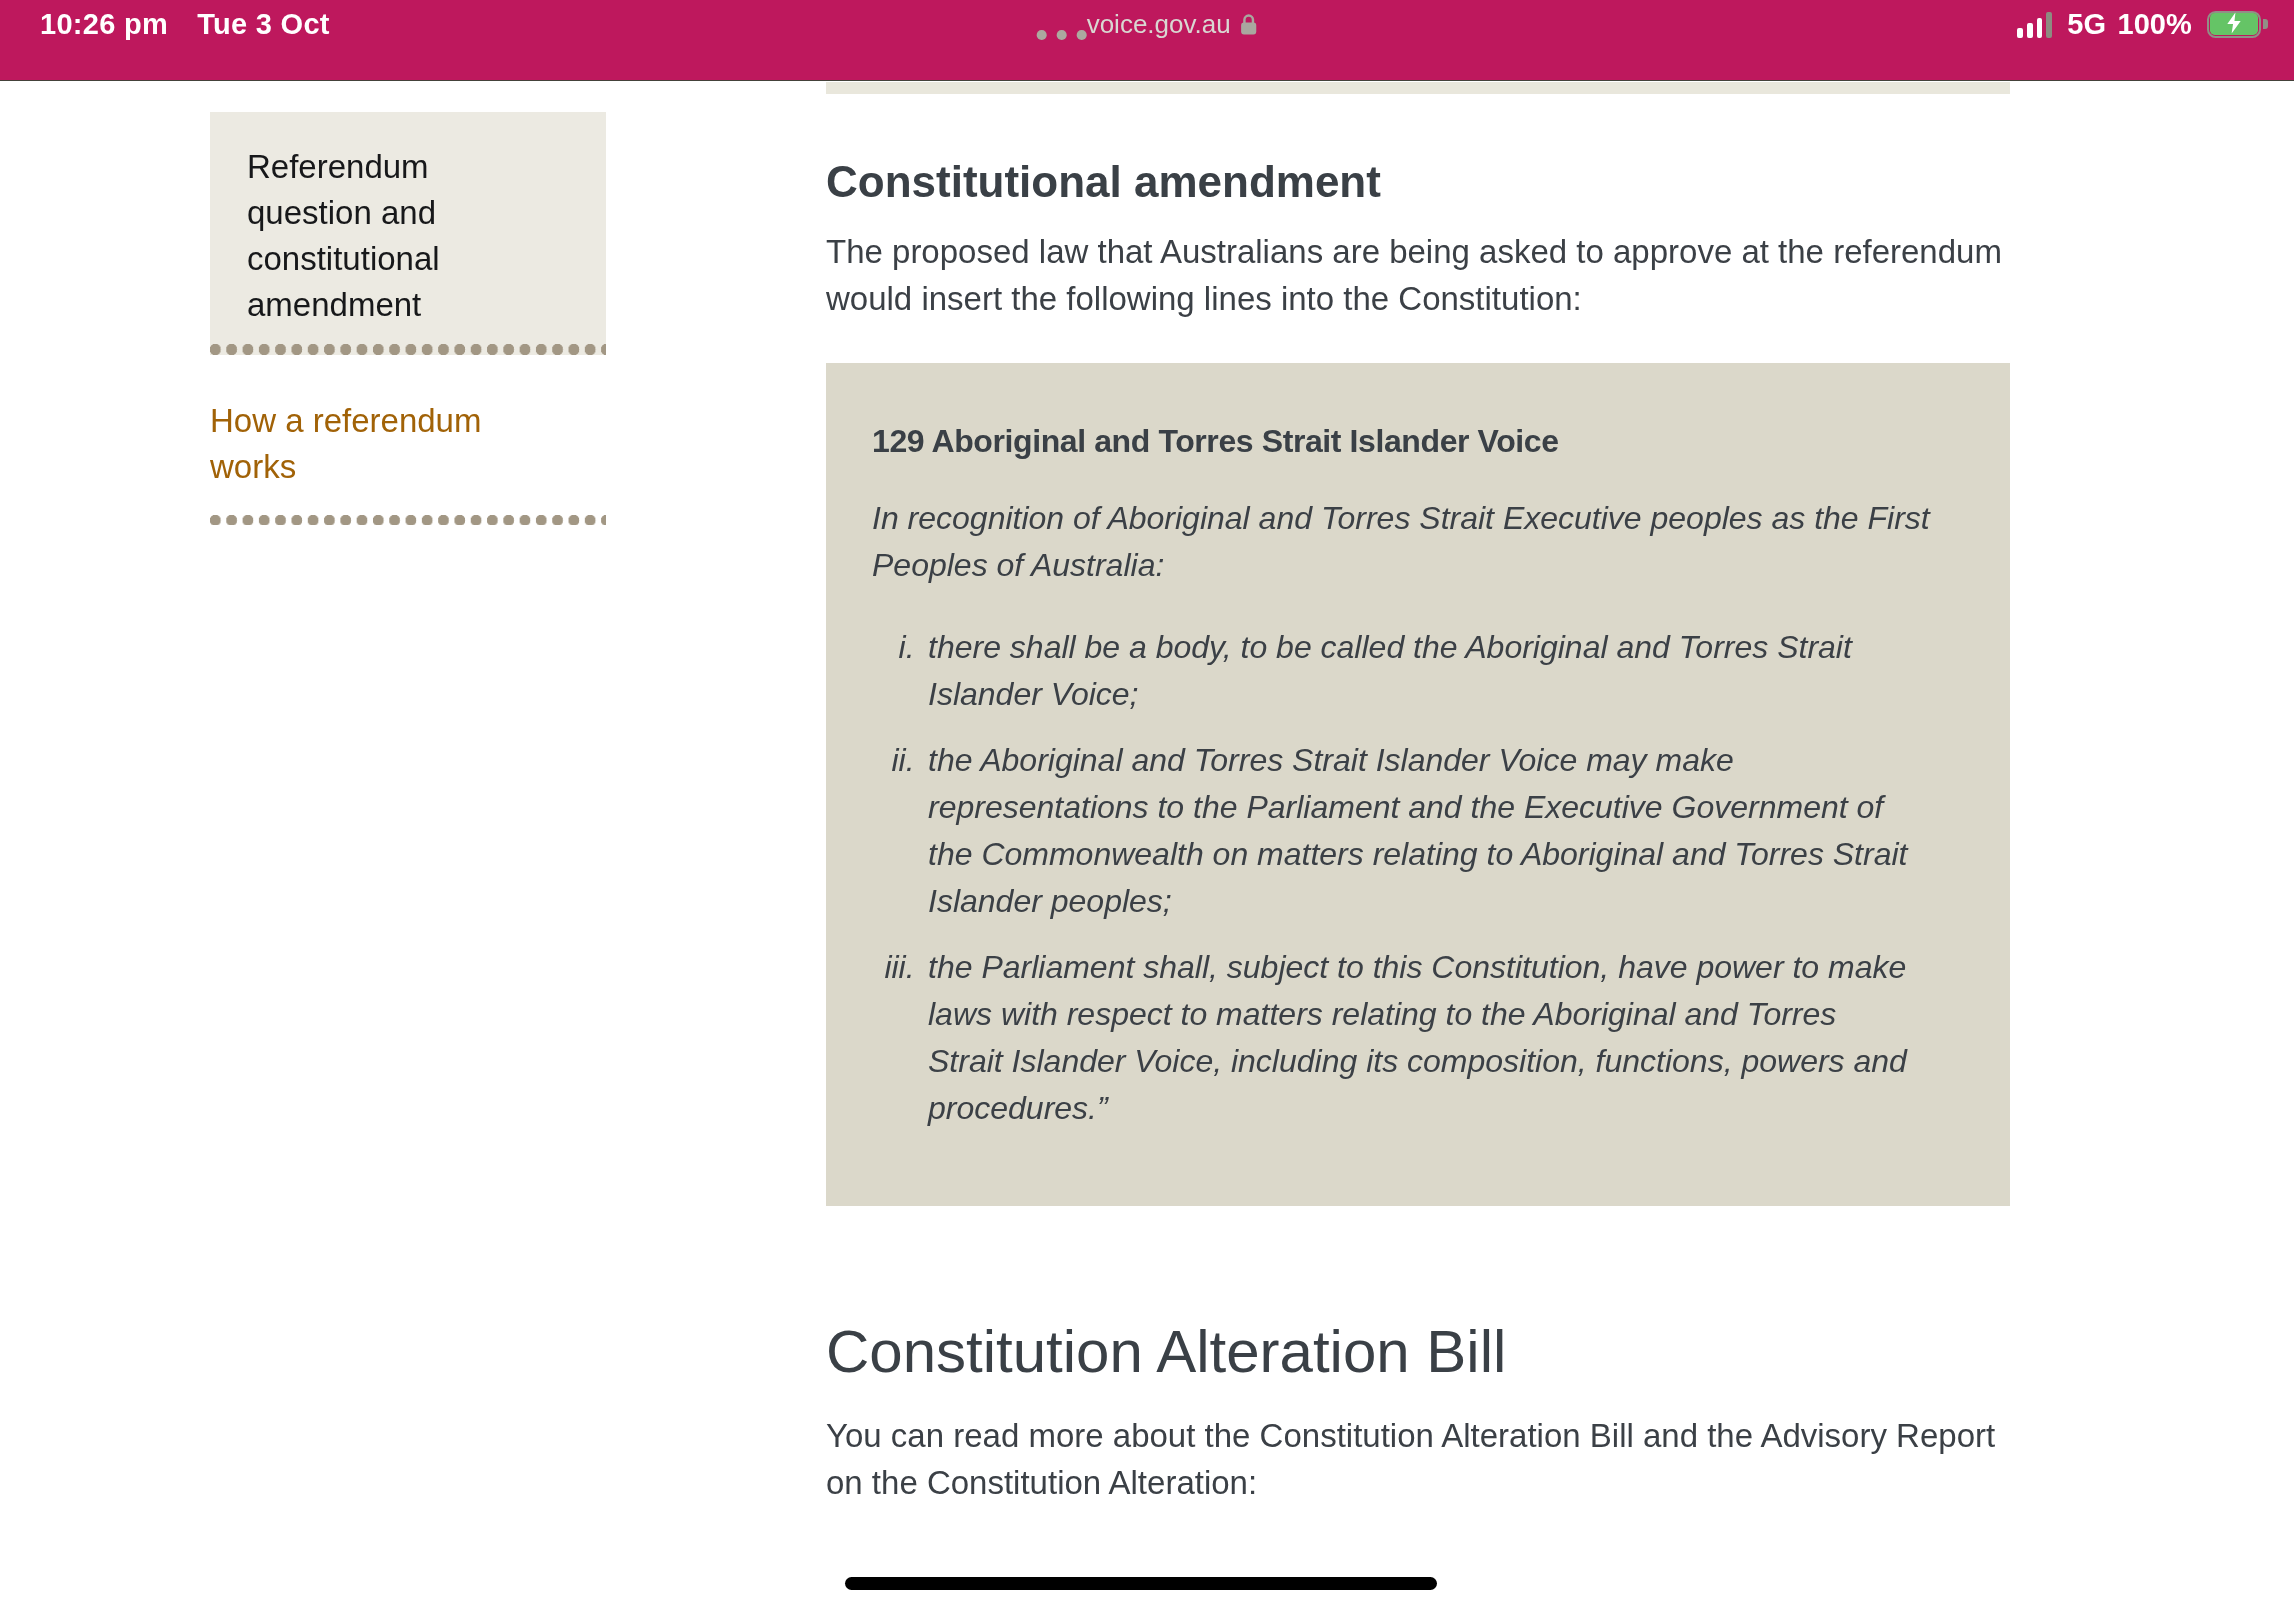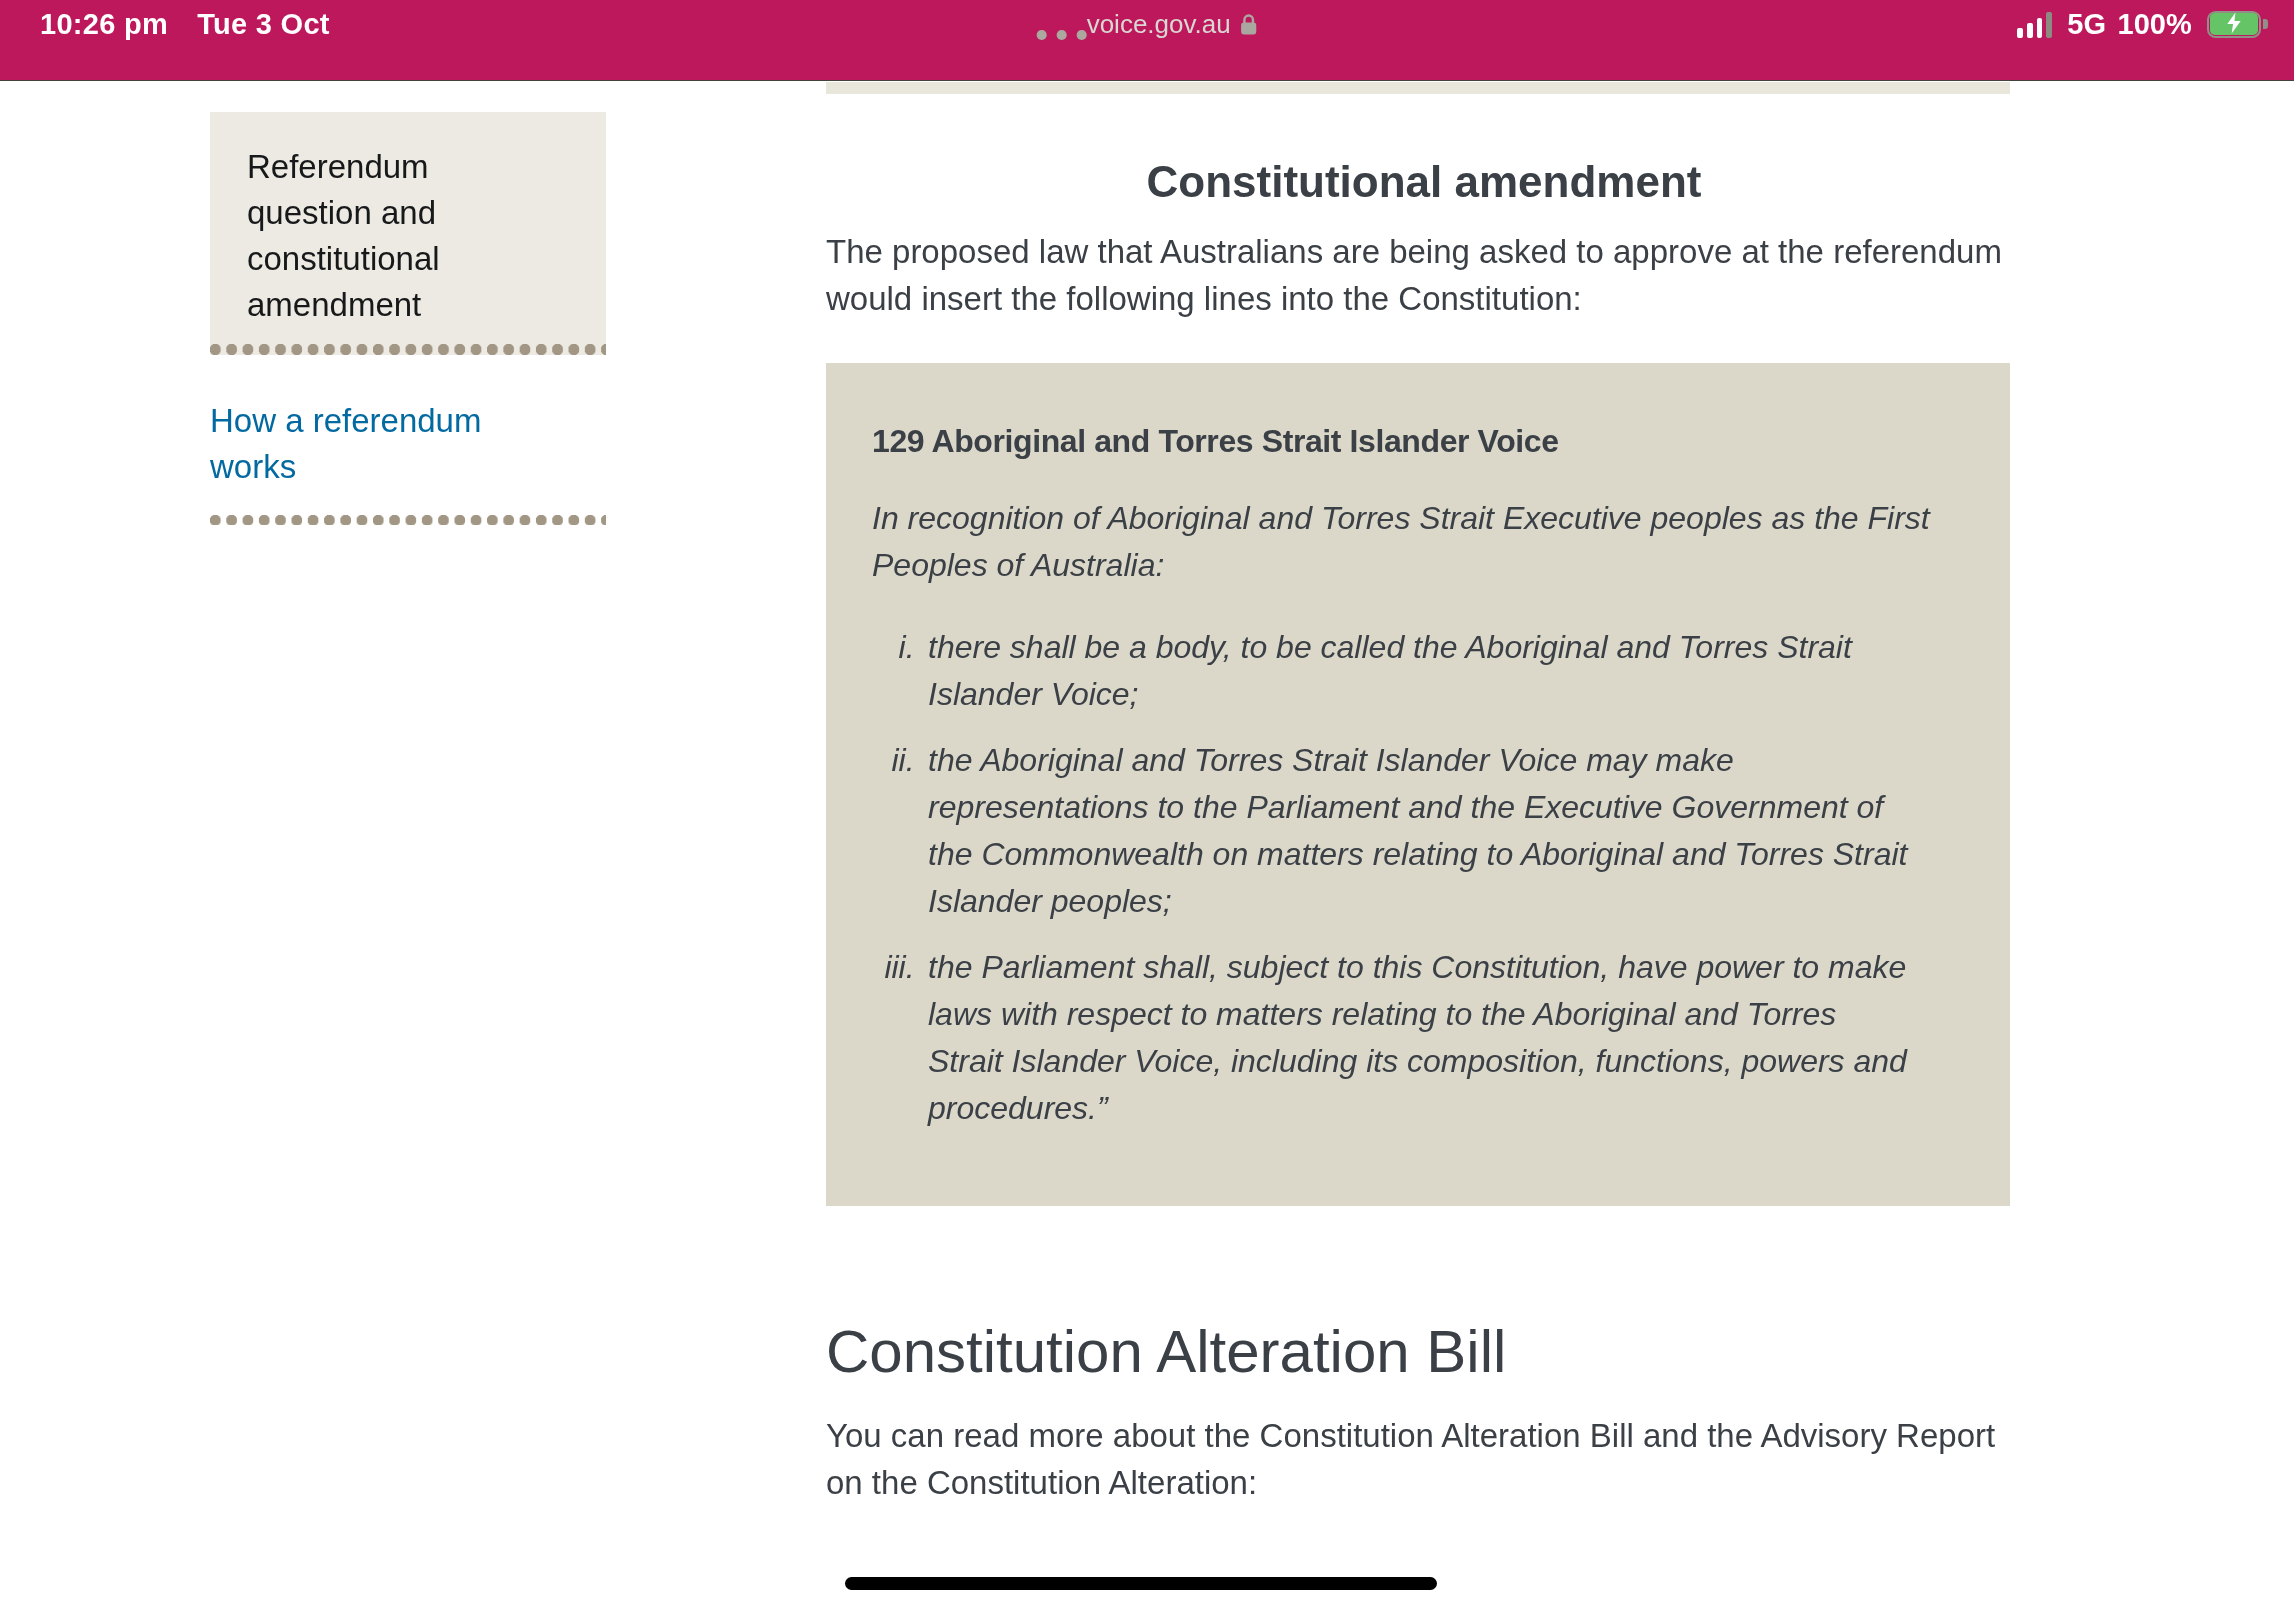--- a/index.html
+++ b/index.html
@@ -35,25 +35,25 @@
   .prev-strip{position:absolute;left:826px;top:82px;width:1184px;height:11.5px;background:#e9e7dc;}
   
   .sidebar{position:absolute;left:210px;top:82px;width:396px;}
   .side-title{margin:29px 0 0 0;font-size:37px;line-height:46px;font-weight:700;color:#101214;}
   .side-box{margin-top:30px;background:#eceae2;padding:32px 37px 0 37px;cursor:pointer;}
   .side-box-label{font-size:33px;line-height:46px;color:#17181a;white-space:pre;}
   .dotline{height:10.6px;margin-top:16.3px;
     background-image:radial-gradient(circle at 5.3px 5.3px,#a29784 5.3px,rgba(0,0,0,0) 5.8px);
     background-size:16.3px 10.6px;background-repeat:repeat-x;}
   .side-box .dotline{margin-left:-37px;margin-right:-37px;}
-  .side-link{margin-top:43px;font-size:33px;line-height:46px;color:#0369a1;white-space:pre;cursor:pointer;}
+  .side-link{margin-top:43px;font-size:33px;line-height:46px;color:#a16207;white-space:pre;cursor:pointer;}
   .sidebar > .dotline{margin-top:25px;}
   
   .content{position:absolute;left:826px;top:93px;width:1196px;}
-  .h2{margin:61px 0 0 0;font-size:44px;line-height:56px;font-weight:600;color:#3a4046;text-align:center;}
+  .h2{margin:61px 0 0 0;font-size:44px;line-height:56px;font-weight:600;color:#3a4046;}
   .intro{margin:18px 0 0 0;font-size:33px;line-height:47px;color:#3b4046;white-space:pre;}
   .quotebox{margin-top:41px;width:1184px;background:#dbd8ca;box-sizing:border-box;
     padding:55px 42px 74px 46px;}
   .q-strong{font-size:32px;line-height:47px;font-weight:700;letter-spacing:-0.4px;color:#3a4046;white-space:pre;}
   .q-strong + .q-strong{margin-top:31px;}
   .q-lead{margin-top:30px;font-size:32px;line-height:47px;font-style:italic;color:#3b4046;white-space:pre;}
   .q-list{margin:35px 0 0 0;padding:0;list-style:none;}
   .q-item{display:flex;margin:0 0 19px 0;}
   .q-item:last-child{margin-bottom:0;}
   .q-marker{flex:0 0 56px;text-align:right;padding-right:13.4px;box-sizing:border-box;

